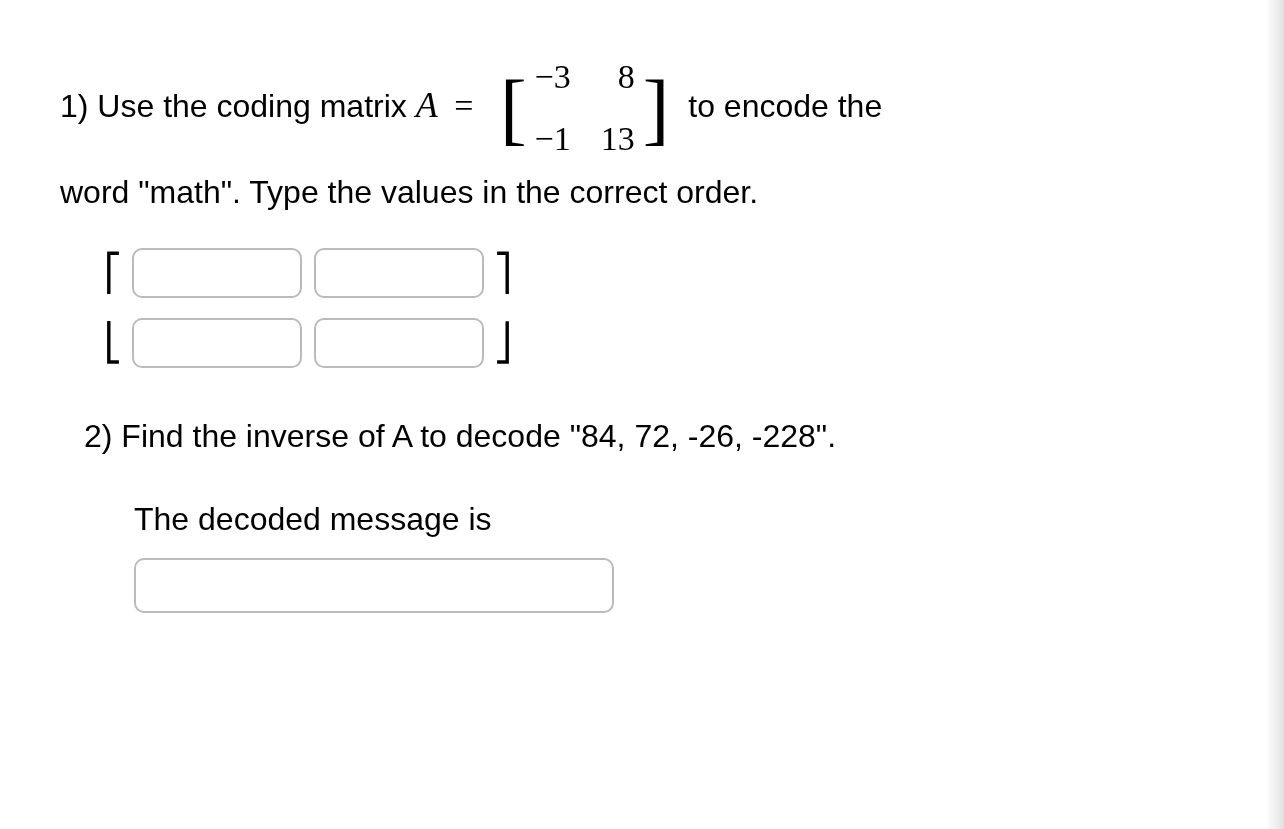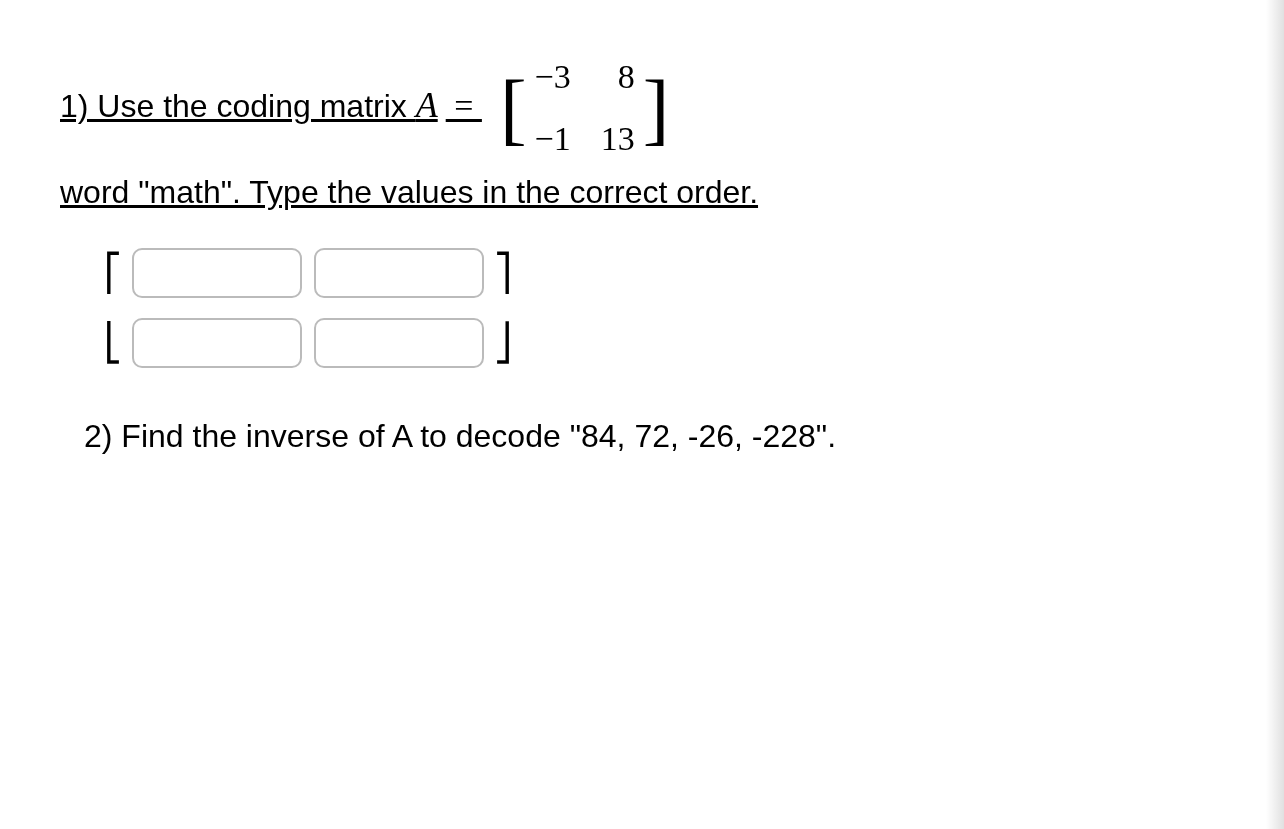--- a/index.html
+++ b/index.html
@@ -13,21 +13,20 @@
       color: #000;
       background: #fff;
       padding: 50px 60px;
       width: 1284px;
       height: 829px;
       position: relative;
     }
     .question-text {
       line-height: 1.6;
       margin-bottom: 30px;
-      text-decoration: underline;
     }
     .math-italic {
       font-family: 'Times New Roman', serif;
       font-style: italic;
       font-size: 36px;
     }
     .matrix {
       display: inline-flex;
       align-items: center;
       vertical-align: middle;
@@ -115,21 +114,21 @@
 <div class="question-text">
   <span>1) Use the coding matrix </span><span class="math-italic">A</span><span class="equals"> = </span><span class="matrix">
     <span class="bracket-left">[</span>
     <span class="matrix-content">
       <span class="matrix-cell">−3</span>
       <span class="matrix-cell">8</span>
       <span class="matrix-cell">−1</span>
       <span class="matrix-cell">13</span>
     </span>
     <span class="bracket-right">]</span>
-  </span>
+  </span><span> to encode the</span>
   <br>
   <span>word "math". Type the values in the correct order.</span>
 </div>
 
 <div class="answer-section">
   <div class="matrix-input-row">
     <span class="bracket-corner">⎡</span>
     <input type="text" class="input-box" style="">
     <input type="text" class="input-box" style="">
     <span class="bracket-corner">⎤</span>
@@ -137,15 +136,19 @@
   <div class="matrix-input-row">
     <span class="bracket-corner">⎣</span>
     <input type="text" class="input-box" style="">
     <input type="text" class="input-box" style="">
     <span class="bracket-corner">⎦</span>
   </div>
 </div>
 
 <div class="question2">
   <span>2)  Find the inverse of A to decode "84, 72, -26, -228".</span>
+  <div class="q2-indent">
+    <span>The decoded message is</span>
+    <input type="text" class="wide-input" style="">
+  </div>
 </div>
 
 <div class="page-shadow"></div>
 
 </body></html>

